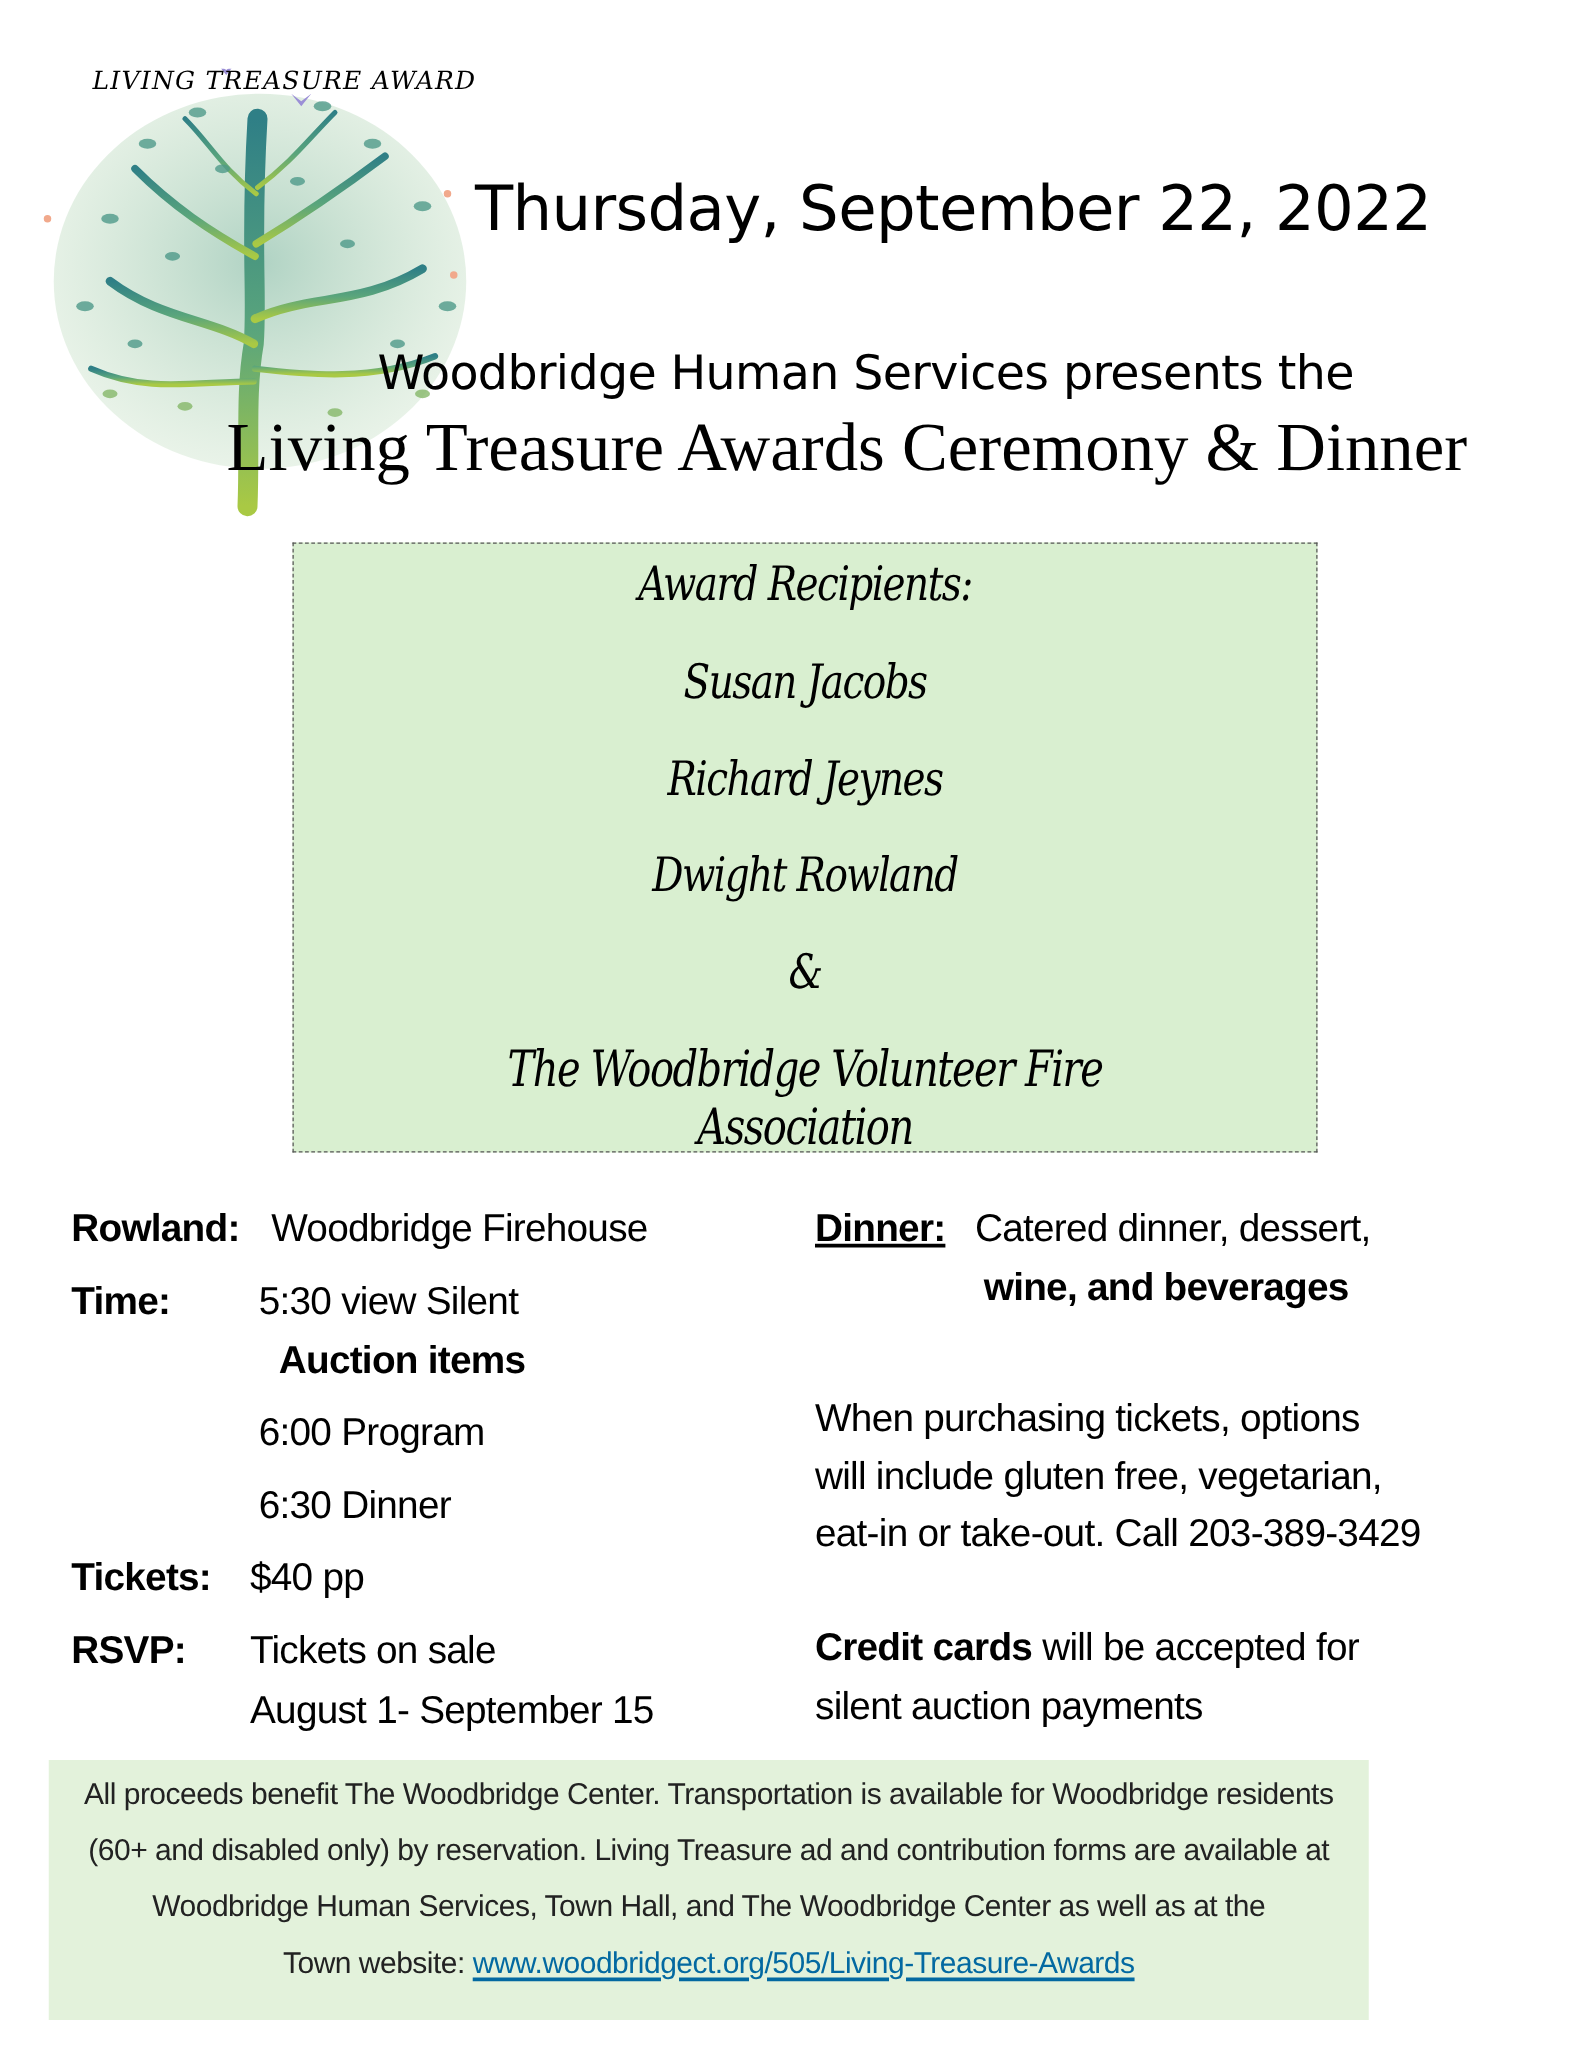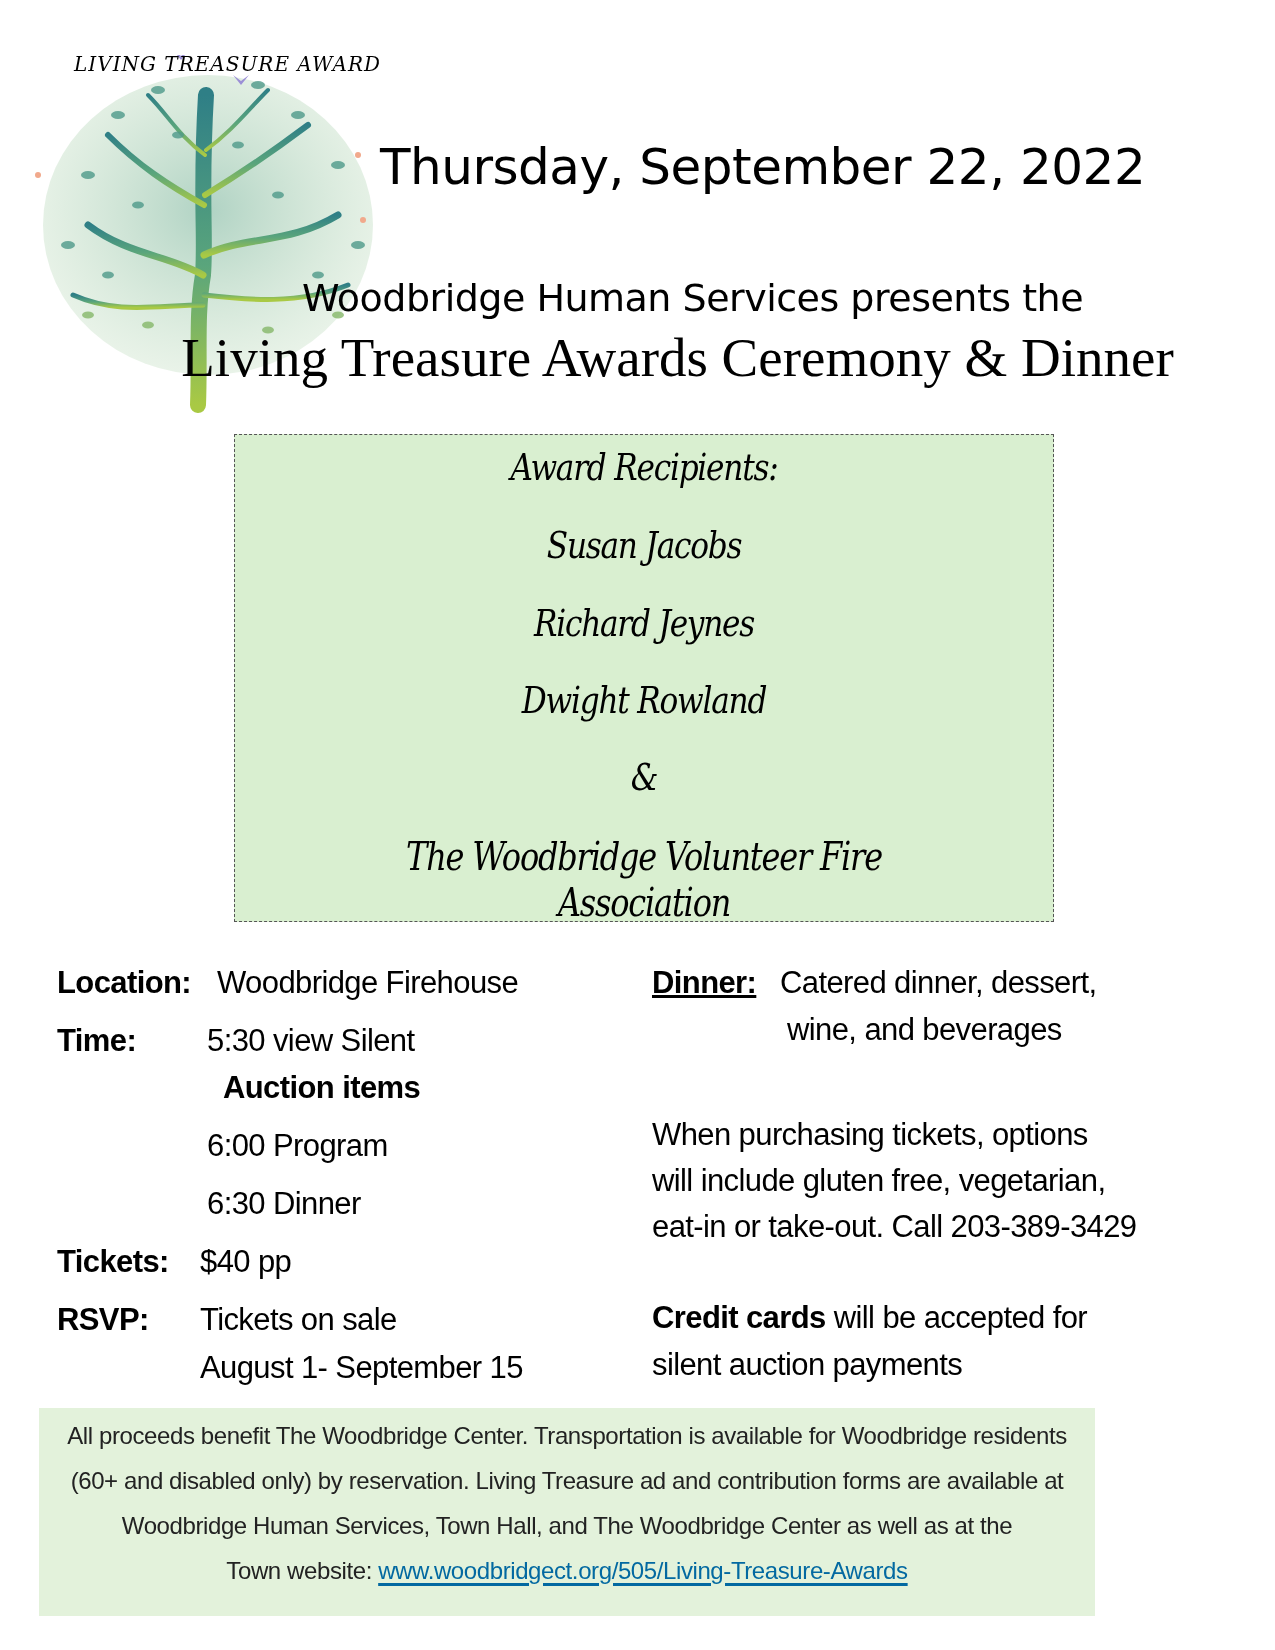--- a/index.html
+++ b/index.html
@@ -41,21 +41,21 @@
   #time-1 { left:207px; top:1128px; }
   #time-2 { left:207px; top:1186px; }
   #tickets-label { left:57px; top:1244px; }
   #tickets-value { left:200px; top:1244px; }
   #rsvp-label { left:57px; top:1302px; }
   #rsvp-0 { left:200px; top:1302px; }
   #rsvp-1 { left:200px; top:1350px; }
 
   #dinner-label { left:652px; top:965px;text-decoration:underline; }
   #dinner-0 { left:780px; top:965px; }
-  #dinner-1 { left:787px; top:1012px; }
+  #dinner-1 { left:787px; top:1012px;font-weight:bold; }
   #opts-0 { left:652px; top:1117px; }
   #opts-1 { left:652px; top:1163px; }
   #opts-2 { left:652px; top:1209px; }
   #cc-0 { left:652px; top:1300px; }
   #cc-1 { left:652px; top:1347px; }
 
   
   #footer-band { left:39px; top:1408px; width:1056px; height:208px; background:#e3f2db; }
   .foot { position:absolute; left:0; width:100%; text-align:center; font-family:"Liberation Sans", sans-serif;
     font-size:24px; color:#222; white-space:nowrap; letter-spacing:-0.4px; }
@@ -131,21 +131,21 @@
 
 <div id="recipients-box" class="abs">
   <div id="recip-heading" class="script">Award Recipients:</div>
   <div id="recip-0" class="script">Susan Jacobs</div>
   <div id="recip-1" class="script">Richard Jeynes</div>
   <div id="recip-2" class="script">Dwight Rowland</div>
   <div id="recip-amp" class="script">&amp;</div>
   <div id="recip-3" class="script">The Woodbridge Volunteer Fire Association</div>
 </div>
 
-<div id="loc-label" class="abs detail lbl">Location:</div>
+<div id="loc-label" class="abs detail lbl">Rowland:</div>
 <div id="loc-value" class="abs detail">Woodbridge Firehouse</div>
 
 <div id="time-label" class="abs detail lbl">Time:</div>
 <div id="time-0a" class="abs detail">5:30 view Silent</div>
 <div id="time-0b" class="abs detail">Auction items</div>
 <div id="time-1" class="abs detail">6:00 Program</div>
 <div id="time-2" class="abs detail">6:30 Dinner</div>
 
 <div id="tickets-label" class="abs detail lbl">Tickets:</div>
 <div id="tickets-value" class="abs detail">$40 pp</div>

